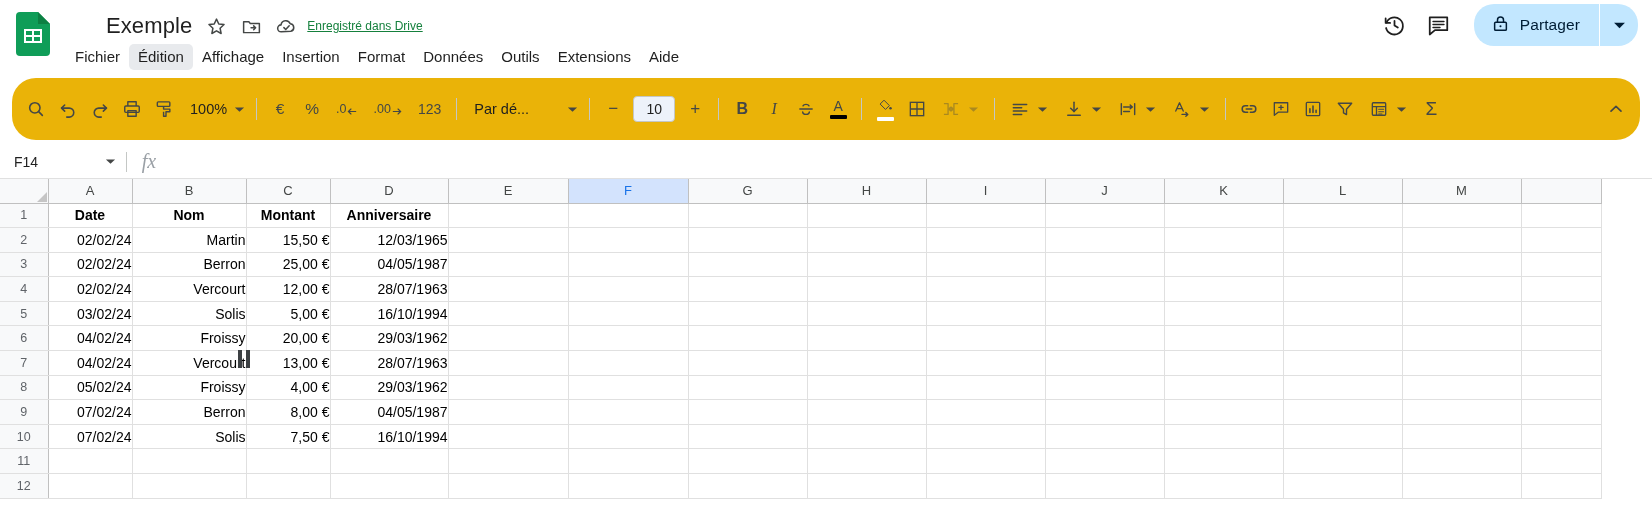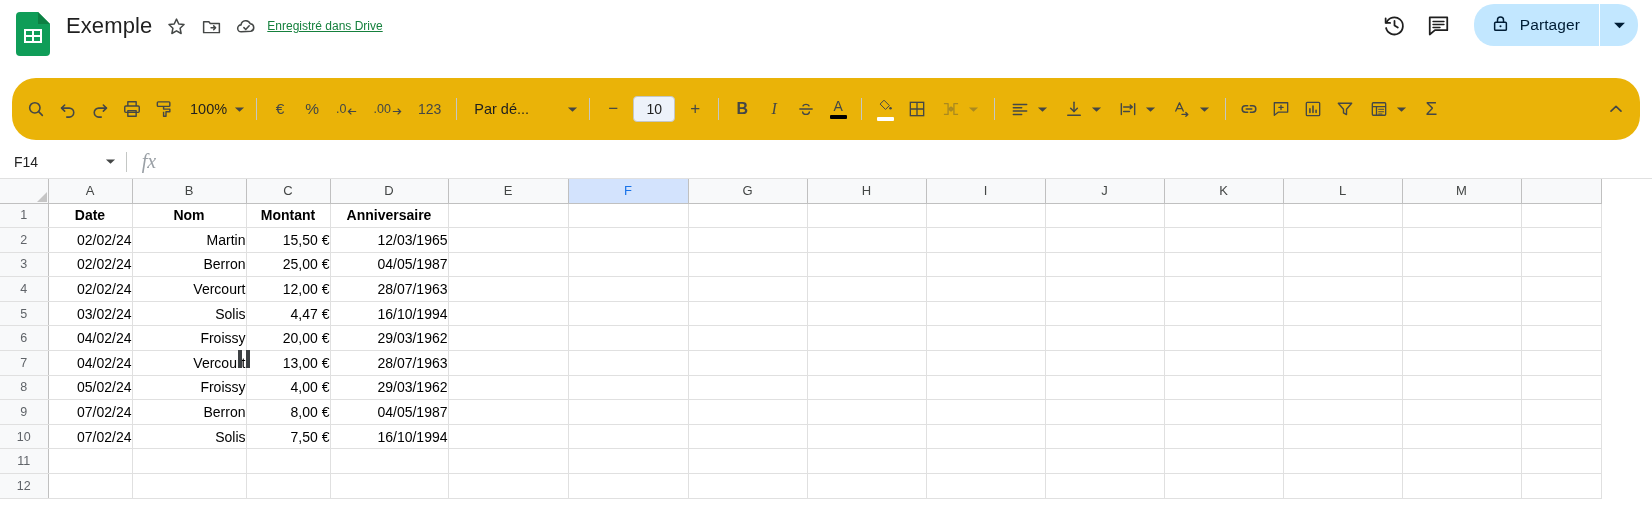--- a/index.html
+++ b/index.html
@@ -23,21 +23,21 @@
   }
   .doc-logo {
     width: 38px; height: 52px;
     margin-top: 2px;
     display: flex; align-items: flex-start; justify-content: center;
     flex: 0 0 auto;
   }
   .doc-logo svg { display: block; }
 
   .title-block { margin-left: 14px; flex: 0 0 auto; }
-  .title-row { display: flex; align-items: center; height: 32px; }
+  .title-row { display: flex; align-items: center; height: 32px; margin-left: 40px; }
   .doc-title {
     font-size: 22px;
     color: #1f1f1f;
     letter-spacing: .1px;
     white-space: nowrap;
     padding-right: 2px;
   }
   .title-icon {
     width: 26px; height: 26px;
     margin-left: 9px;
@@ -299,20 +299,31 @@
       <span class="title-icon">
         <svg width="23" height="23" viewBox="0 0 24 24" fill="none" stroke="#444746" stroke-width="1.6" stroke-linecap="round" stroke-linejoin="round">
           <path d="M6.5 17.5a3.6 3.6 0 0 1-.2-7.2 5 5 0 0 1 9.6-1.1 3.9 3.9 0 0 1 .6 7.7z"></path>
           <path d="M9.3 13.2l1.9 1.9 3.6-3.9"></path>
         </svg>
       </span>
 
       <span class="saved-text">Enregistré dans Drive</span>
     </div>
 
+    <div class="menu-row">
+      <span class="menu-item">Fichier</span>
+      <span class="menu-item active">Édition</span>
+      <span class="menu-item">Affichage</span>
+      <span class="menu-item">Insertion</span>
+      <span class="menu-item">Format</span>
+      <span class="menu-item">Données</span>
+      <span class="menu-item">Outils</span>
+      <span class="menu-item">Extensions</span>
+      <span class="menu-item">Aide</span>
+    </div>
   </div>
 
   <div class="topbar-right">
     <span class="round-btn">
       <svg width="25" height="25" viewBox="0 0 24 24" fill="none" stroke="#1f1f1f" stroke-width="1.7" stroke-linecap="round" stroke-linejoin="round">
         <path d="M3.5 9.5V5.2M3.5 9.5h4.3"></path>
         <path d="M4.3 9.2A8.2 8.2 0 1 1 3.9 14.4"></path>
         <path d="M12 7.6V12l3.2 2"></path>
       </svg>
     </span>
@@ -700,21 +711,21 @@
         <td class="cell"></td>
         <td class="cell"></td>
         <td class="cell"></td>
         <td class="cell"></td>
       </tr>
 
       <tr>
         <td class="rowhead">5</td>
         <td class="cell right">03/02/24</td>
         <td class="cell right">Solis</td>
-        <td class="cell right">4,47 €</td>
+        <td class="cell right">5,00 €</td>
         <td class="cell right">16/10/1994</td>
         <td class="cell"></td>
         <td class="cell"></td>
         <td class="cell"></td>
         <td class="cell"></td>
         <td class="cell"></td>
         <td class="cell"></td>
         <td class="cell"></td>
         <td class="cell"></td>
         <td class="cell"></td>

